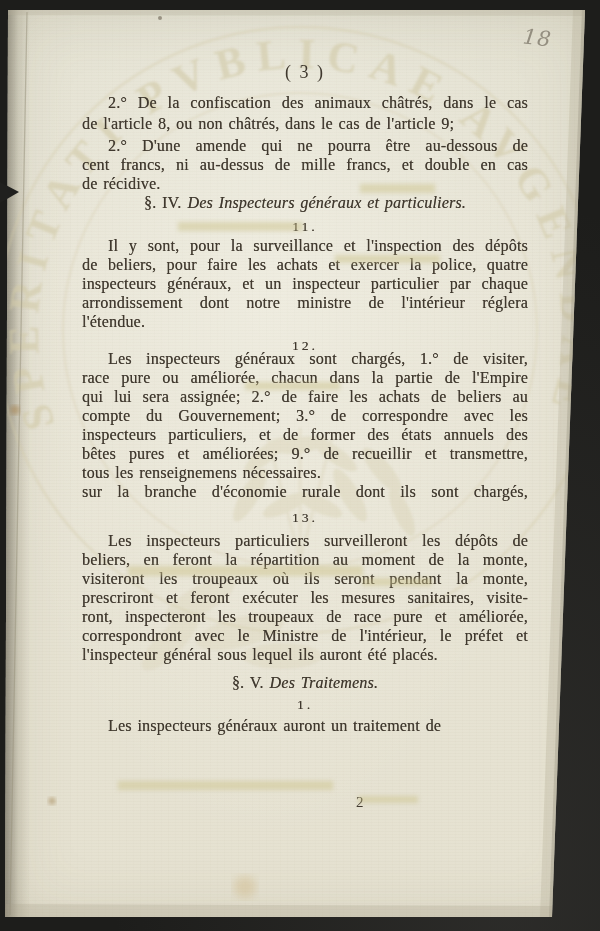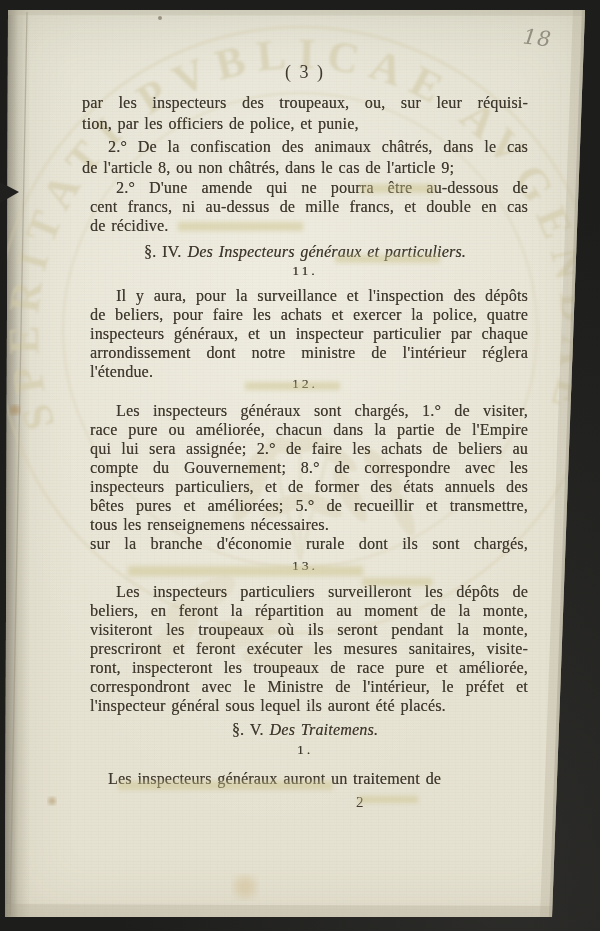--- a/index.html
+++ b/index.html
@@ -32,21 +32,21 @@
     position:absolute; left:82px; top:62px; width:446px; text-align:center;
     font-size:18px; color:var(--ink); letter-spacing:2px;
   }
   .text-col{
     position:absolute; left:82px; top:92px; width:446px; color:var(--ink);
     font-size:16px; letter-spacing:0.2px; word-spacing:1.5px;
     text-shadow:0.2px 0.2px 0.4px rgba(62,52,40,0.65);
   }
   .b-p{margin:0;}
   .b-p.loose .tl{line-height:21px;}
-  .b-p.tight .tl{line-height:19px;margin-left:8px;}
+  .b-p.tight .tl{line-height:19px;}
   .tl{text-align:justify; text-align-last:justify; white-space:normal;}
   .tl.last{text-align:left; text-align-last:left;}
   .tl.fi{text-indent:26px;}
   .b-h{text-align:center; font-size:16px; line-height:20px;}
   .b-h .hp{font-style:normal; margin-right:6px;}
   .b-h .hi{font-style:italic;}
   .b-n{text-align:center; font-size:13.5px; line-height:14px; height:14px; letter-spacing:3px;}
   .text-col > :nth-child(2){margin-top:2px;}
   .text-col > :nth-child(3){margin-top:0;}
   .text-col > :nth-child(4){margin-top:7px;}
@@ -108,49 +108,45 @@
           <ellipse cx="282" cy="656" rx="40" ry="13" opacity="0.7"></ellipse>
           <path d="M300 560 L268 438 M300 560 L300 428 M300 560 L332 438" stroke="var(--stamp)" stroke-width="3" fill="none" opacity="0.8"></path>
         </g>
       </g>
     </svg>
 
     <div class="page-number">( 3 )</div>
 
     <div class="text-col">
         <div class="b-p loose">
-          <div class="tl">par les inspecteurs des troupeaux, ou, sur leur réquisi-</div>
-          <div class="tl last">tion, par les officiers de police, et punie,</div>
-        </div>
-        <div class="b-p loose">
           <div class="tl fi">2.° De la confiscation des animaux châtrés, dans le cas</div>
           <div class="tl last">de l'article 8, ou non châtrés, dans le cas de l'article 9;</div>
         </div>
         <div class="b-p tight">
           <div class="tl fi">2.° D'une amende qui ne pourra être au-dessous de</div>
           <div class="tl">cent francs, ni au-dessus de mille francs, et double en cas</div>
           <div class="tl last">de récidive.</div>
         </div>
         <div class="b-h"><span class="hp">§. IV.</span><span class="hi">Des Inspecteurs généraux et particuliers.</span></div>
         <div class="b-n">11.</div>
         <div class="b-p tight">
-          <div class="tl fi">Il y aura, pour la surveillance et l'inspection des dépôts</div>
+          <div class="tl fi">Il y sont, pour la surveillance et l'inspection des dépôts</div>
           <div class="tl">de beliers, pour faire les achats et exercer la police, quatre</div>
           <div class="tl">inspecteurs généraux, et un inspecteur particulier par chaque</div>
           <div class="tl">arrondissement dont notre ministre de l'intérieur réglera</div>
           <div class="tl last">l'étendue.</div>
         </div>
         <div class="b-n">12.</div>
         <div class="b-p tight">
           <div class="tl fi">Les inspecteurs généraux sont chargés, 1.° de visiter,</div>
           <div class="tl">race pure ou améliorée, chacun dans la partie de l'Empire</div>
           <div class="tl">qui lui sera assignée; 2.° de faire les achats de beliers au</div>
-          <div class="tl">compte du Gouvernement; 8.° de correspondre avec les</div>
+          <div class="tl">compte du Gouvernement; 3.° de correspondre avec les</div>
           <div class="tl">inspecteurs particuliers, et de former des états annuels des</div>
-          <div class="tl">bêtes pures et améliorées; 5.° de recueillir et transmettre,</div>
+          <div class="tl">bêtes pures et améliorées; 9.° de recueillir et transmettre,</div>
           <div class="tl last">tous les renseignemens nécessaires.</div>
           <div class="tl">sur la branche d'économie rurale dont ils sont chargés,</div>
         </div>
         <div class="b-n">13.</div>
         <div class="b-p tight">
           <div class="tl fi">Les inspecteurs particuliers surveilleront les dépôts de</div>
           <div class="tl">beliers, en feront la répartition au moment de la monte,</div>
           <div class="tl">visiteront les troupeaux où ils seront pendant la monte,</div>
           <div class="tl">prescriront et feront exécuter les mesures sanitaires, visite-</div>
           <div class="tl">ront, inspecteront les troupeaux de race pure et améliorée,</div>

